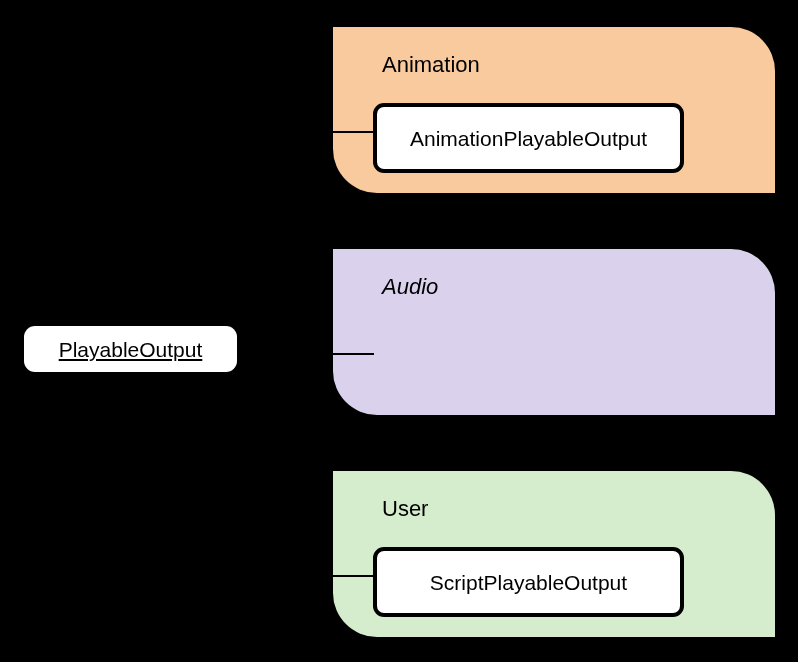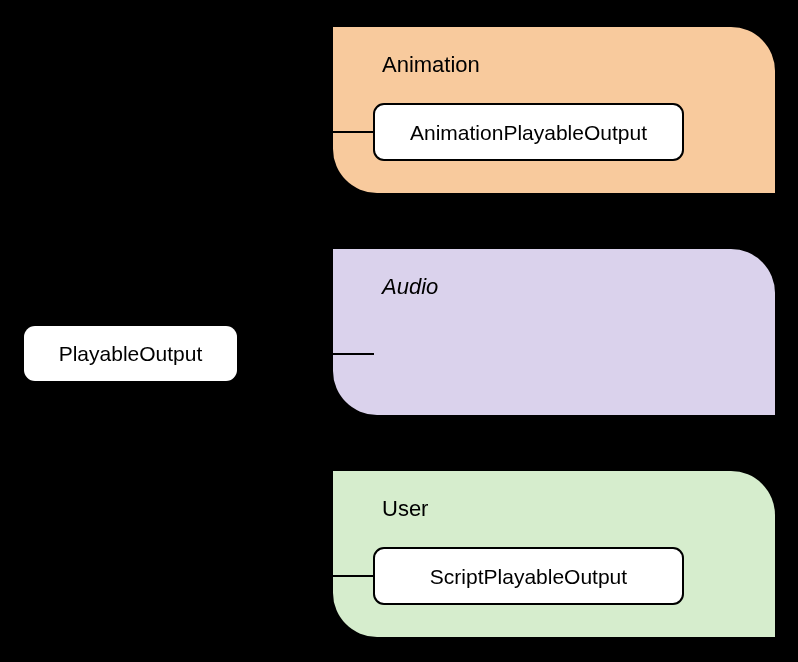--- a/index.html
+++ b/index.html
@@ -22,27 +22,28 @@
     height: 662px;
     background: #000000;
   }
 
   
   .root-node {
     position: absolute;
     left: 24px;
     top: 326px;
     width: 213px;
-    height: 55px;
+    height: 46px;
     background: #ffffff;
     border-radius: 11px;
     display: flex;
     align-items: center;
     justify-content: center;
     box-sizing: border-box;
+    text-decoration: underline;
   }
   .root-node .node-label {
     font-size: 21px;
     color: #000000;
     line-height: 1;
     white-space: nowrap;
   }
 
   
   .group {
@@ -65,23 +66,23 @@
     white-space: nowrap;
     margin-left: 20px;
   }
 
   
   .leaf-node {
     position: absolute;
     left: 40px;
     top: 76px;
     width: 311px;
-    height: 58px;
+    height: 70px;
     background: #ffffff;
-    border: 2px solid #000000;
+    border: 4px solid #000000;
     border-radius: 11px;
     box-sizing: border-box;
     display: flex;
     align-items: center;
     justify-content: center;
   }
   .leaf-node .node-label {
     font-size: 21px;
     color: #000000;
     line-height: 1;

